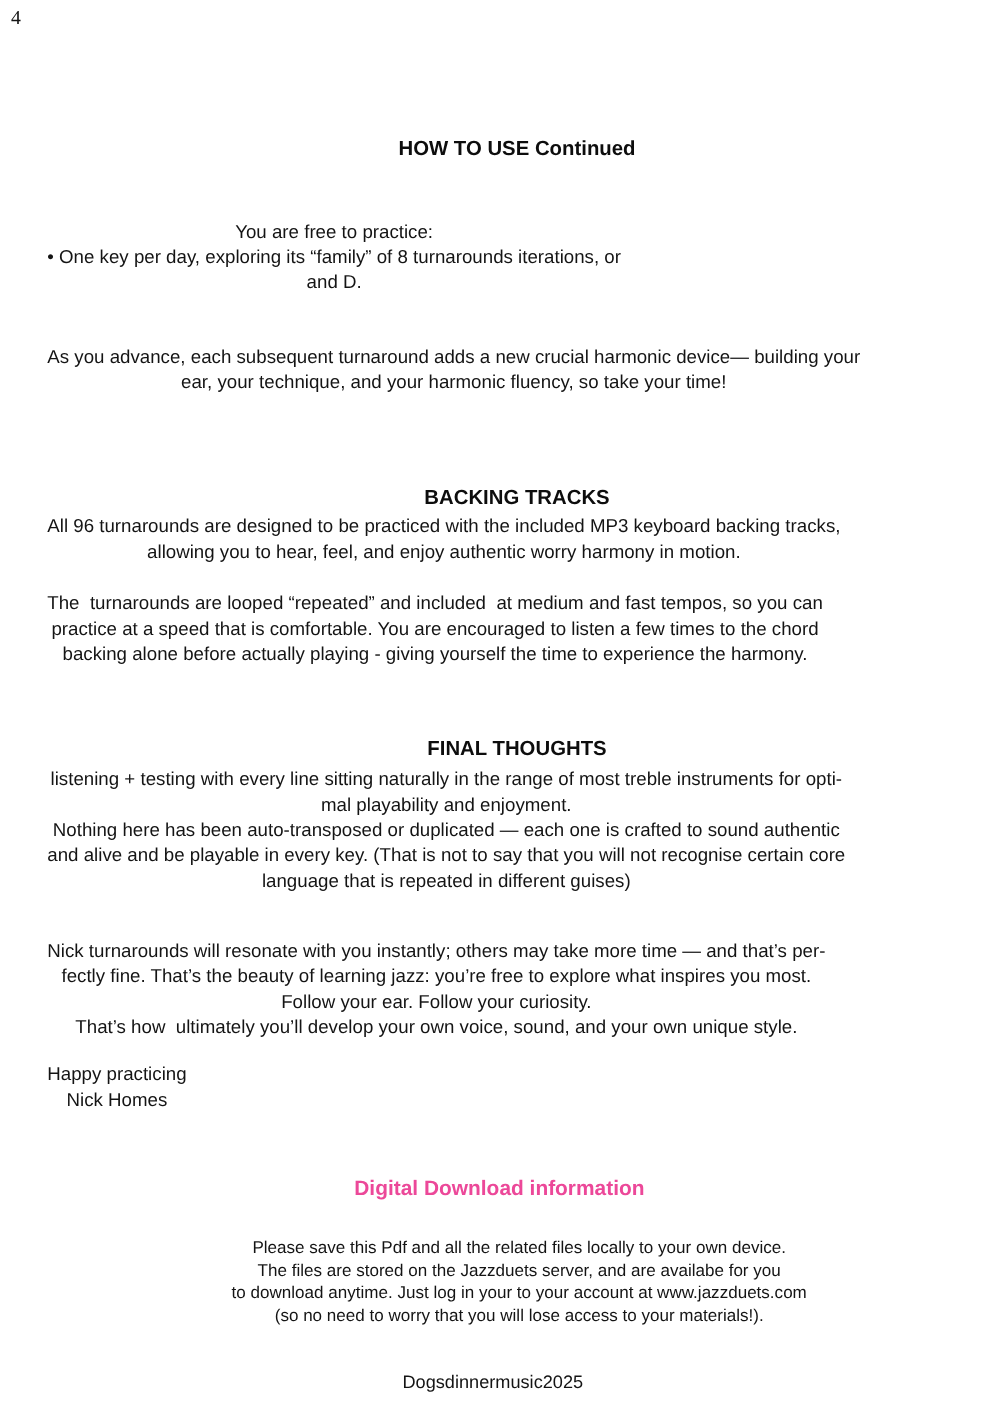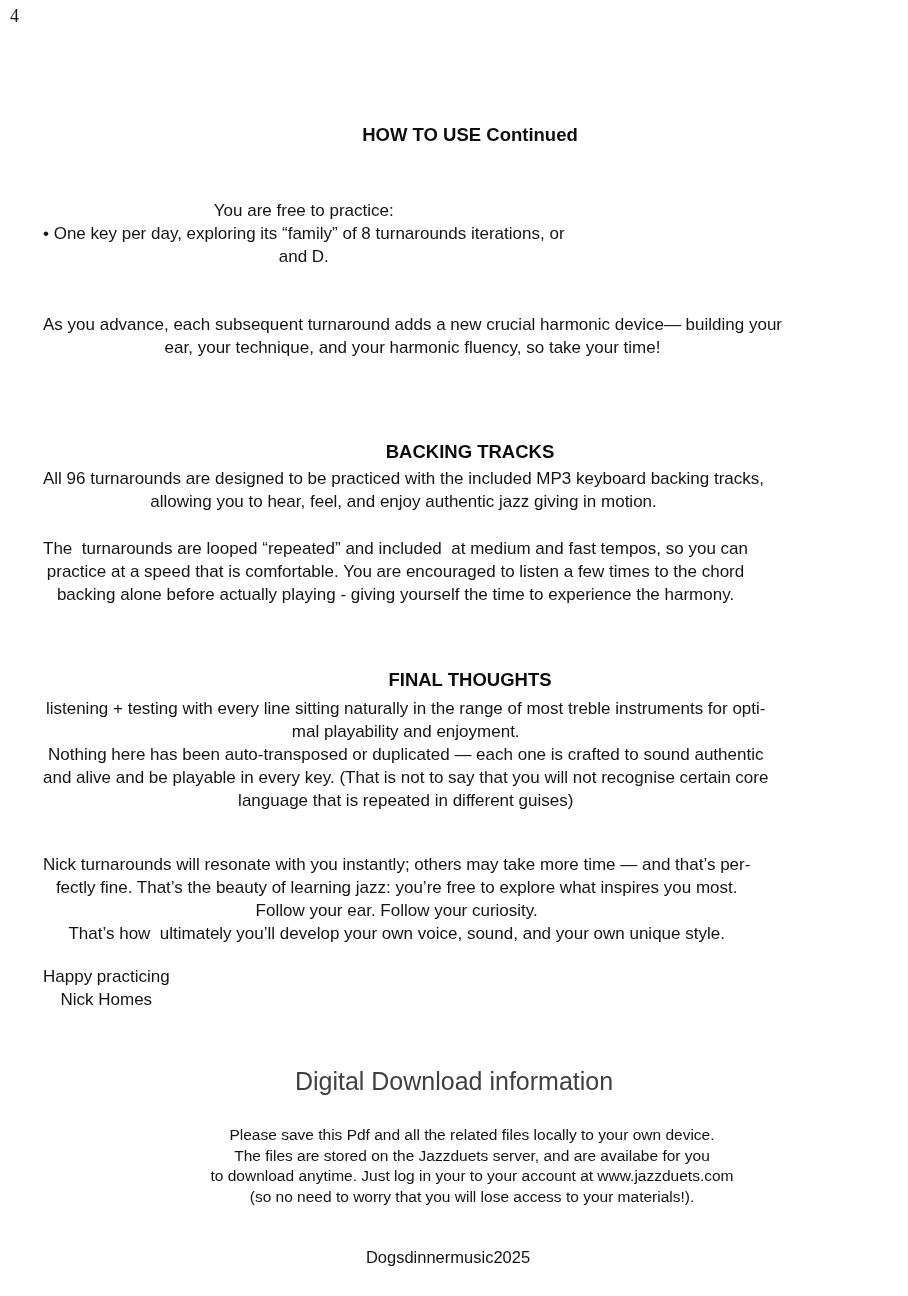--- a/index.html
+++ b/index.html
@@ -34,24 +34,24 @@
     font-size: 18.5px;
     line-height: 23px;
     color: #0d0d0d;
   }
   .heading-large {
     position: absolute;
     left: 0;
     width: 100%;
     margin: 0;
     text-align: center;
-    font-weight: normal;
-    font-size: 25px;
+    font-weight: bold;
+    font-size: 19px;
     line-height: 28px;
-    color: #404040;
+    color: #ec4899;
   }
   .block {
     position: absolute;
     left: 43px;
   }
   .line {
     white-space: pre;
     font-size: 17px;
     line-height: 23px;
     text-align: center;
@@ -94,21 +94,21 @@
 
   <div class="block" style="top:313px">
     <div class="line">As you advance, each subsequent turnaround adds a new crucial harmonic device— building your</div>
     <div class="line">ear, your technique, and your harmonic fluency, so take your time!</div>
   </div>
 
   <h2 class="heading" style="top:424px">BACKING TRACKS</h2>
 
   <div class="block" style="top:467px">
     <div class="line">All 96 turnarounds are designed to be practiced with the included MP3 keyboard backing tracks,</div>
-    <div class="line">allowing you to hear, feel, and enjoy authentic jazz giving in motion.</div>
+    <div class="line">allowing you to hear, feel, and enjoy authentic worry harmony in motion.</div>
   </div>
 
   <div class="block" style="top:537px">
     <div class="line">The  turnarounds are looped “repeated” and included  at medium and fast tempos, so you can</div>
     <div class="line">practice at a speed that is comfortable. You are encouraged to listen a few times to the chord</div>
     <div class="line">backing alone before actually playing - giving yourself the time to experience the harmony.</div>
   </div>
 
   <h2 class="heading" style="top:652px">FINAL THOUGHTS</h2>
 

